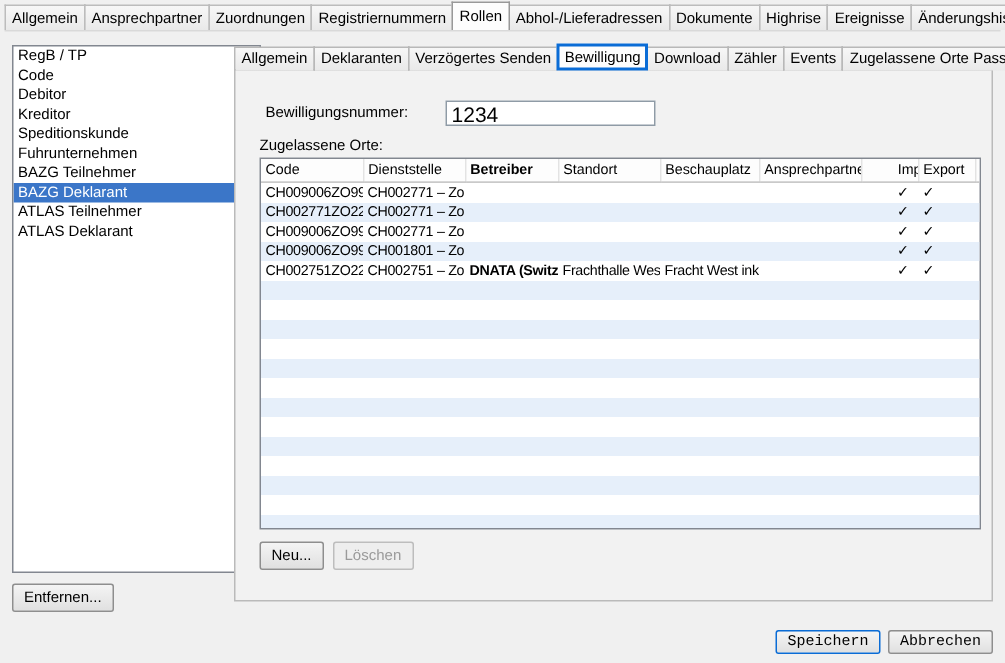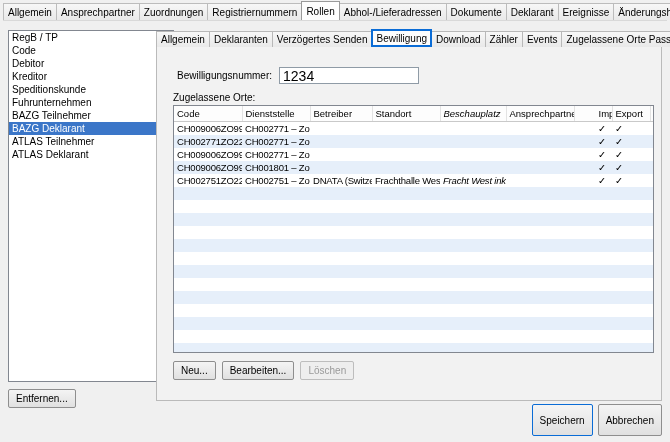--- a/index.html
+++ b/index.html
@@ -60,21 +60,21 @@
   .role-tabs .tab.selected {
     height:18px; background:#fdfdfd;
     border:2px solid var(--accent,#0a6cd6); padding:0 3px; z-index:3;
   }
   .tab-page {
     position:absolute; left:156px; top:46px; right:8px; bottom:41px;
     background:#f2f2f2; border:1px solid #bababa;
   }
 
   
-  .form-row { position:absolute; left:20px; top:20px; display:flex; align-items:center; gap:7px; }
+  .form-row { position:absolute; left:20px; top:20px; display:flex; align-items:center; gap:25px; }
   .form-row input {
     width:140px; height:17px; border:1px solid #8f9ba6; background:#fff;
     font-family:"Liberation Sans", sans-serif; font-size:14px; padding:0 3px; color:#000;
   }
   .orte-label { position:absolute; left:16px; top:45px; }
 
   
   .orte-table {
     position:absolute; left:16px; top:58px; right:7px; height:248px;
     background:#fff; border:1px solid #828790; overflow:hidden;
@@ -87,47 +87,47 @@
     white-space:nowrap; overflow:hidden;
   }
   .orte-table th.filler { border-right:none; }
   .orte-table td {
     font-size:9.5px; letter-spacing:-0.2px; height:13px; line-height:13px;
     padding:0 3px; white-space:nowrap; overflow:hidden;
   }
   .orte-table tbody tr:nth-child(even) { background:var(--row-alt,#e6effa); }
   .orte-table th:nth-child(1), .orte-table td:nth-child(1){ width:68px; }
   .orte-table th:nth-child(2), .orte-table td:nth-child(2){ width:68px;margin-top:20px; }
-  .orte-table th:nth-child(3), .orte-table td:nth-child(3){ width:62px; }
+  .orte-table th:nth-child(3), .orte-table td:nth-child(3){ width:62px;font-weight:bold; }
   .orte-table th:nth-child(4), .orte-table td:nth-child(4){ width:68px; }
-  .orte-table th:nth-child(5), .orte-table td:nth-child(5){ width:66px;font-style:italic; }
+  .orte-table th:nth-child(5), .orte-table td:nth-child(5){ width:66px; }
   .orte-table th:nth-child(6), .orte-table td:nth-child(6){ width:68px; }
   .orte-table th:nth-child(7), .orte-table td:nth-child(7){ width:38px;padding-left:24px; }
   .orte-table th:nth-child(8), .orte-table td:nth-child(8){ width:38px; }
 
   .table-buttons { position:absolute; left:16px; top:314px; display:flex; gap:6px; }
 
   
   .footer { position:absolute; right:8px; bottom:6px; display:flex; gap:5px; }
-  .footer button { height:32px; min-width:52px; }
+  .footer button { height:16px; min-width:52px;font-family:Liberation Mono, monospace; }
 </style>
 </head>
 <body>
 
 <div class="window">
 
   <div class="top-tabs" id="topTabs">
       <div class="tab">Allgemein</div>
       <div class="tab">Ansprechpartner</div>
       <div class="tab">Zuordnungen</div>
       <div class="tab">Registriernummern</div>
       <div class="tab selected">Rollen</div>
       <div class="tab">Abhol-/Lieferadressen</div>
       <div class="tab">Dokumente</div>
-      <div class="tab">Deklarant</div>
+      <div class="tab">Highrise</div>
       <div class="tab">Ereignisse</div>
       <div class="tab">Änderungshistorie</div>
     </div>
 
   <div class="roles-listbox" id="rolesList">
       <div class="list-item">RegB / TP</div>
       <div class="list-item">Code</div>
       <div class="list-item">Debitor</div>
       <div class="list-item">Kreditor</div>
       <div class="list-item">Speditionskunde</div>
@@ -375,21 +375,20 @@
               <td></td>
               <td></td>
               <td></td>
             </tr>
           </tbody>
       </table>
     </div>
 
     <div class="table-buttons">
       <button>Neu...</button>
-      <button>Bearbeiten...</button>
       <button class="disabled">Löschen</button>
     </div>
 
   </div>
 
   <div class="footer">
     <button class="default">Speichern</button>
     <button>Abbrechen</button>
   </div>
 

